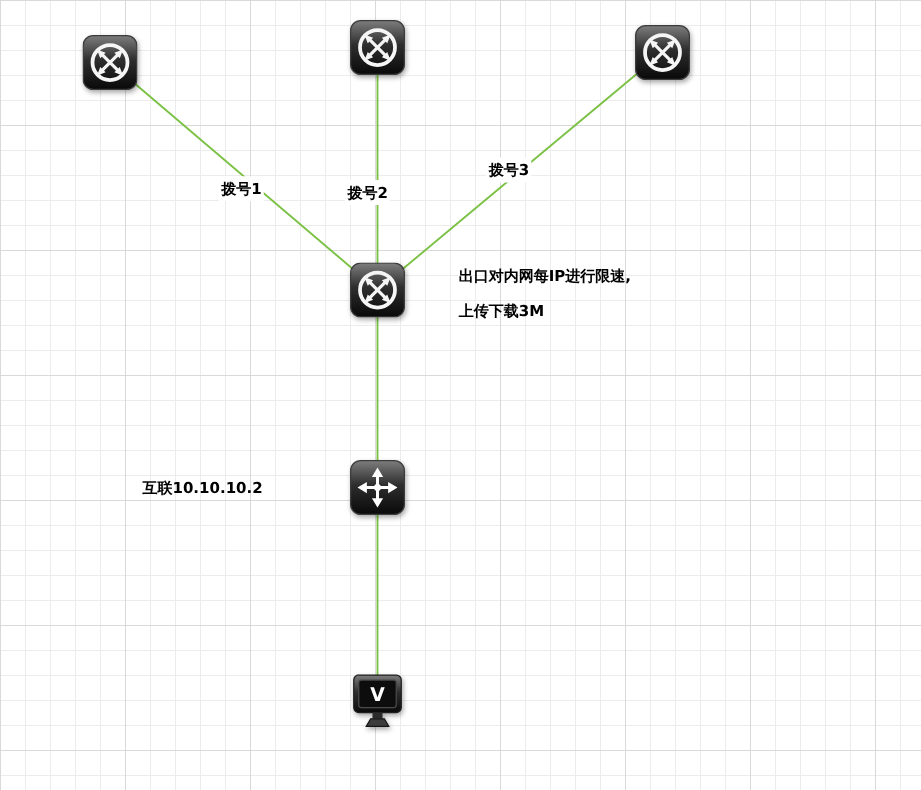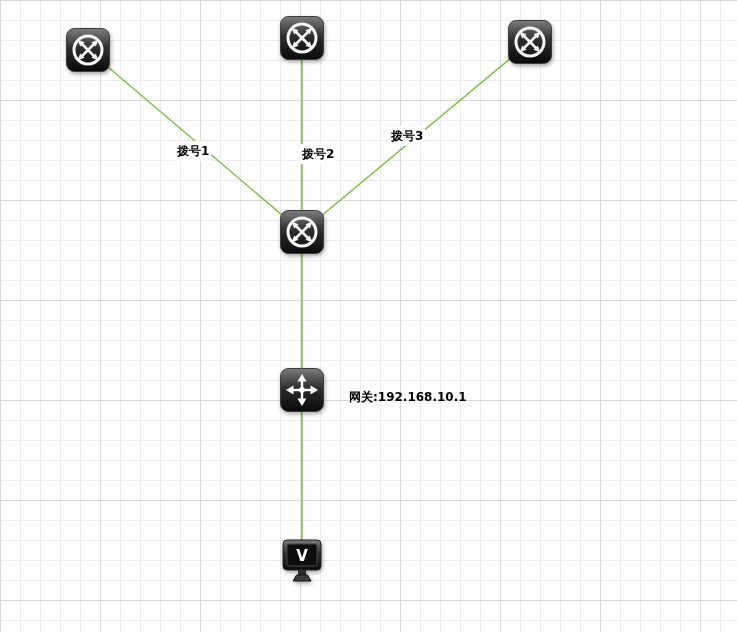--- a/index.html
+++ b/index.html
@@ -158,24 +158,26 @@
   <div class="node" style="left:280px; top:539px">
     <span class="icon">
       <svg viewBox="0 0 44 44">
           <use href="#sym-monitor"></use>
         </svg>
     </span>
   </div>
 
   <div class="lbl bg" style="left:175px; top:141px">拨号1</div>
 
-  <div class="lbl bg" style="left:300px; top:144px">拨号2</div>
+  <div class="lbl bg" style="left:276px; top:144px">拨号2</div>
 
   <div class="lbl bg" style="left:389px; top:126px">拨号3</div>
 
 
+  <div class="lbl" style="left:367px; top:211px">出口对内网每IP进行限速,</div>
 
+  <div class="lbl" style="left:367px; top:239px">上传下载3M</div>
 
+  <div class="lbl" style="left:114px; top:380px">互联10.10.10.2</div>
 
-  <div class="lbl" style="left:349px; top:387px">网关:192.168.10.1</div>
 
 
 </div>
 
 </body></html>

